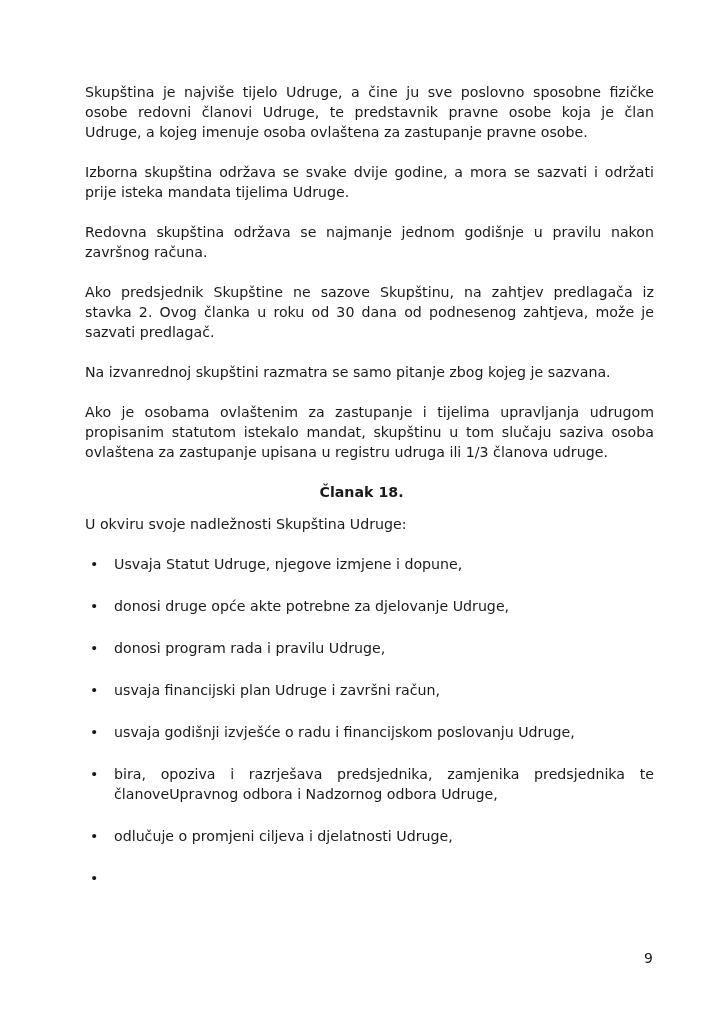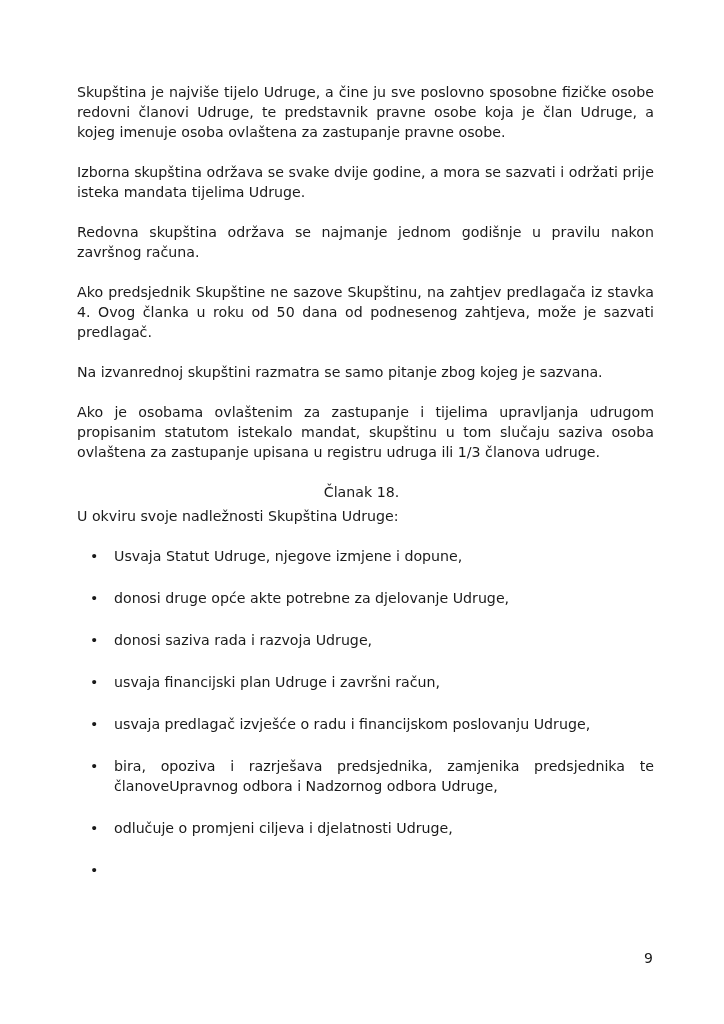--- a/index.html
+++ b/index.html
@@ -17,27 +17,28 @@
     }
     .page {
       position: absolute;
       left: 69px;
       top: 82px;
       width: 585px;
       font-size: 14.2px;
       line-height: 20px;
     }
     .para {
-      margin: 0 0 20px 8px;
+      margin: 0 0 20px 16px;
       text-align: justify;
       text-align-last: left;
     }
     .article-heading {
-      margin: 0 0 4px 0;
+      margin: 0 0 12px 0;
       text-align: center;
+      font-weight: bold;
     }
     .bullet-list {
       list-style: none;
       margin: 0;
       padding: 0;
     }
     .bullet-item {
       position: relative;
       padding-left: 45px;
       margin: 0 0 22px 0;
@@ -58,48 +59,48 @@
       color: #1a1a1a;
     }
   </style>
 </head>
 <body>
 
 <div class="page">
   <p class="para">Skupština je najviše tijelo Udruge, a čine ju sve poslovno sposobne fizičke osobe redovni članovi Udruge, te predstavnik pravne osobe koja je član Udruge, a kojeg imenuje osoba ovlaštena za zastupanje pravne osobe.</p>
   <p class="para">Izborna skupština održava se svake dvije godine, a mora se sazvati i održati prije isteka mandata tijelima Udruge.</p>
   <p class="para">Redovna skupština održava se najmanje jednom godišnje u pravilu nakon završnog računa.</p>
-  <p class="para">Ako predsjednik Skupštine ne sazove Skupštinu, na zahtjev predlagača iz stavka 4. Ovog članka u roku od 50 dana od podnesenog zahtjeva, može je sazvati predlagač.</p>
+  <p class="para">Ako predsjednik Skupštine ne sazove Skupštinu, na zahtjev predlagača iz stavka 2. Ovog članka u roku od 30 dana od podnesenog zahtjeva, može je sazvati predlagač.</p>
   <p class="para">Na izvanrednoj skupštini razmatra se samo pitanje zbog kojeg je sazvana.</p>
   <p class="para">Ako je osobama ovlaštenim za zastupanje i tijelima upravljanja udrugom propisanim statutom istekalo mandat, skupštinu u tom slučaju saziva osoba ovlaštena za zastupanje upisana u registru udruga ili 1/3 članova udruge.</p>
 
   <p class="article-heading">Članak 18.</p>
 
   <p class="para">U okviru svoje nadležnosti Skupština Udruge:</p>
 
   <ul class="bullet-list">
     <li class="bullet-item">
       <span class="bullet">•</span>
       <span>Usvaja Statut Udruge, njegove izmjene i dopune,</span>
     </li>
     <li class="bullet-item">
       <span class="bullet">•</span>
       <span>donosi druge opće akte potrebne za djelovanje Udruge,</span>
     </li>
     <li class="bullet-item">
       <span class="bullet">•</span>
-      <span>donosi saziva rada i razvoja Udruge,</span>
+      <span>donosi program rada i pravilu Udruge,</span>
     </li>
     <li class="bullet-item">
       <span class="bullet">•</span>
       <span>usvaja financijski plan Udruge i završni račun,</span>
     </li>
     <li class="bullet-item">
       <span class="bullet">•</span>
-      <span>usvaja predlagač izvješće o radu i financijskom poslovanju Udruge,</span>
+      <span>usvaja godišnji izvješće o radu i financijskom poslovanju Udruge,</span>
     </li>
     <li class="bullet-item">
       <span class="bullet">•</span>
       <span>bira, opoziva i razrješava predsjednika, zamjenika predsjednika te članoveUpravnog odbora i Nadzornog odbora Udruge,</span>
     </li>
     <li class="bullet-item">
       <span class="bullet">•</span>
       <span>odlučuje o promjeni ciljeva i djelatnosti Udruge,</span>
     </li>
     <li class="bullet-item">

